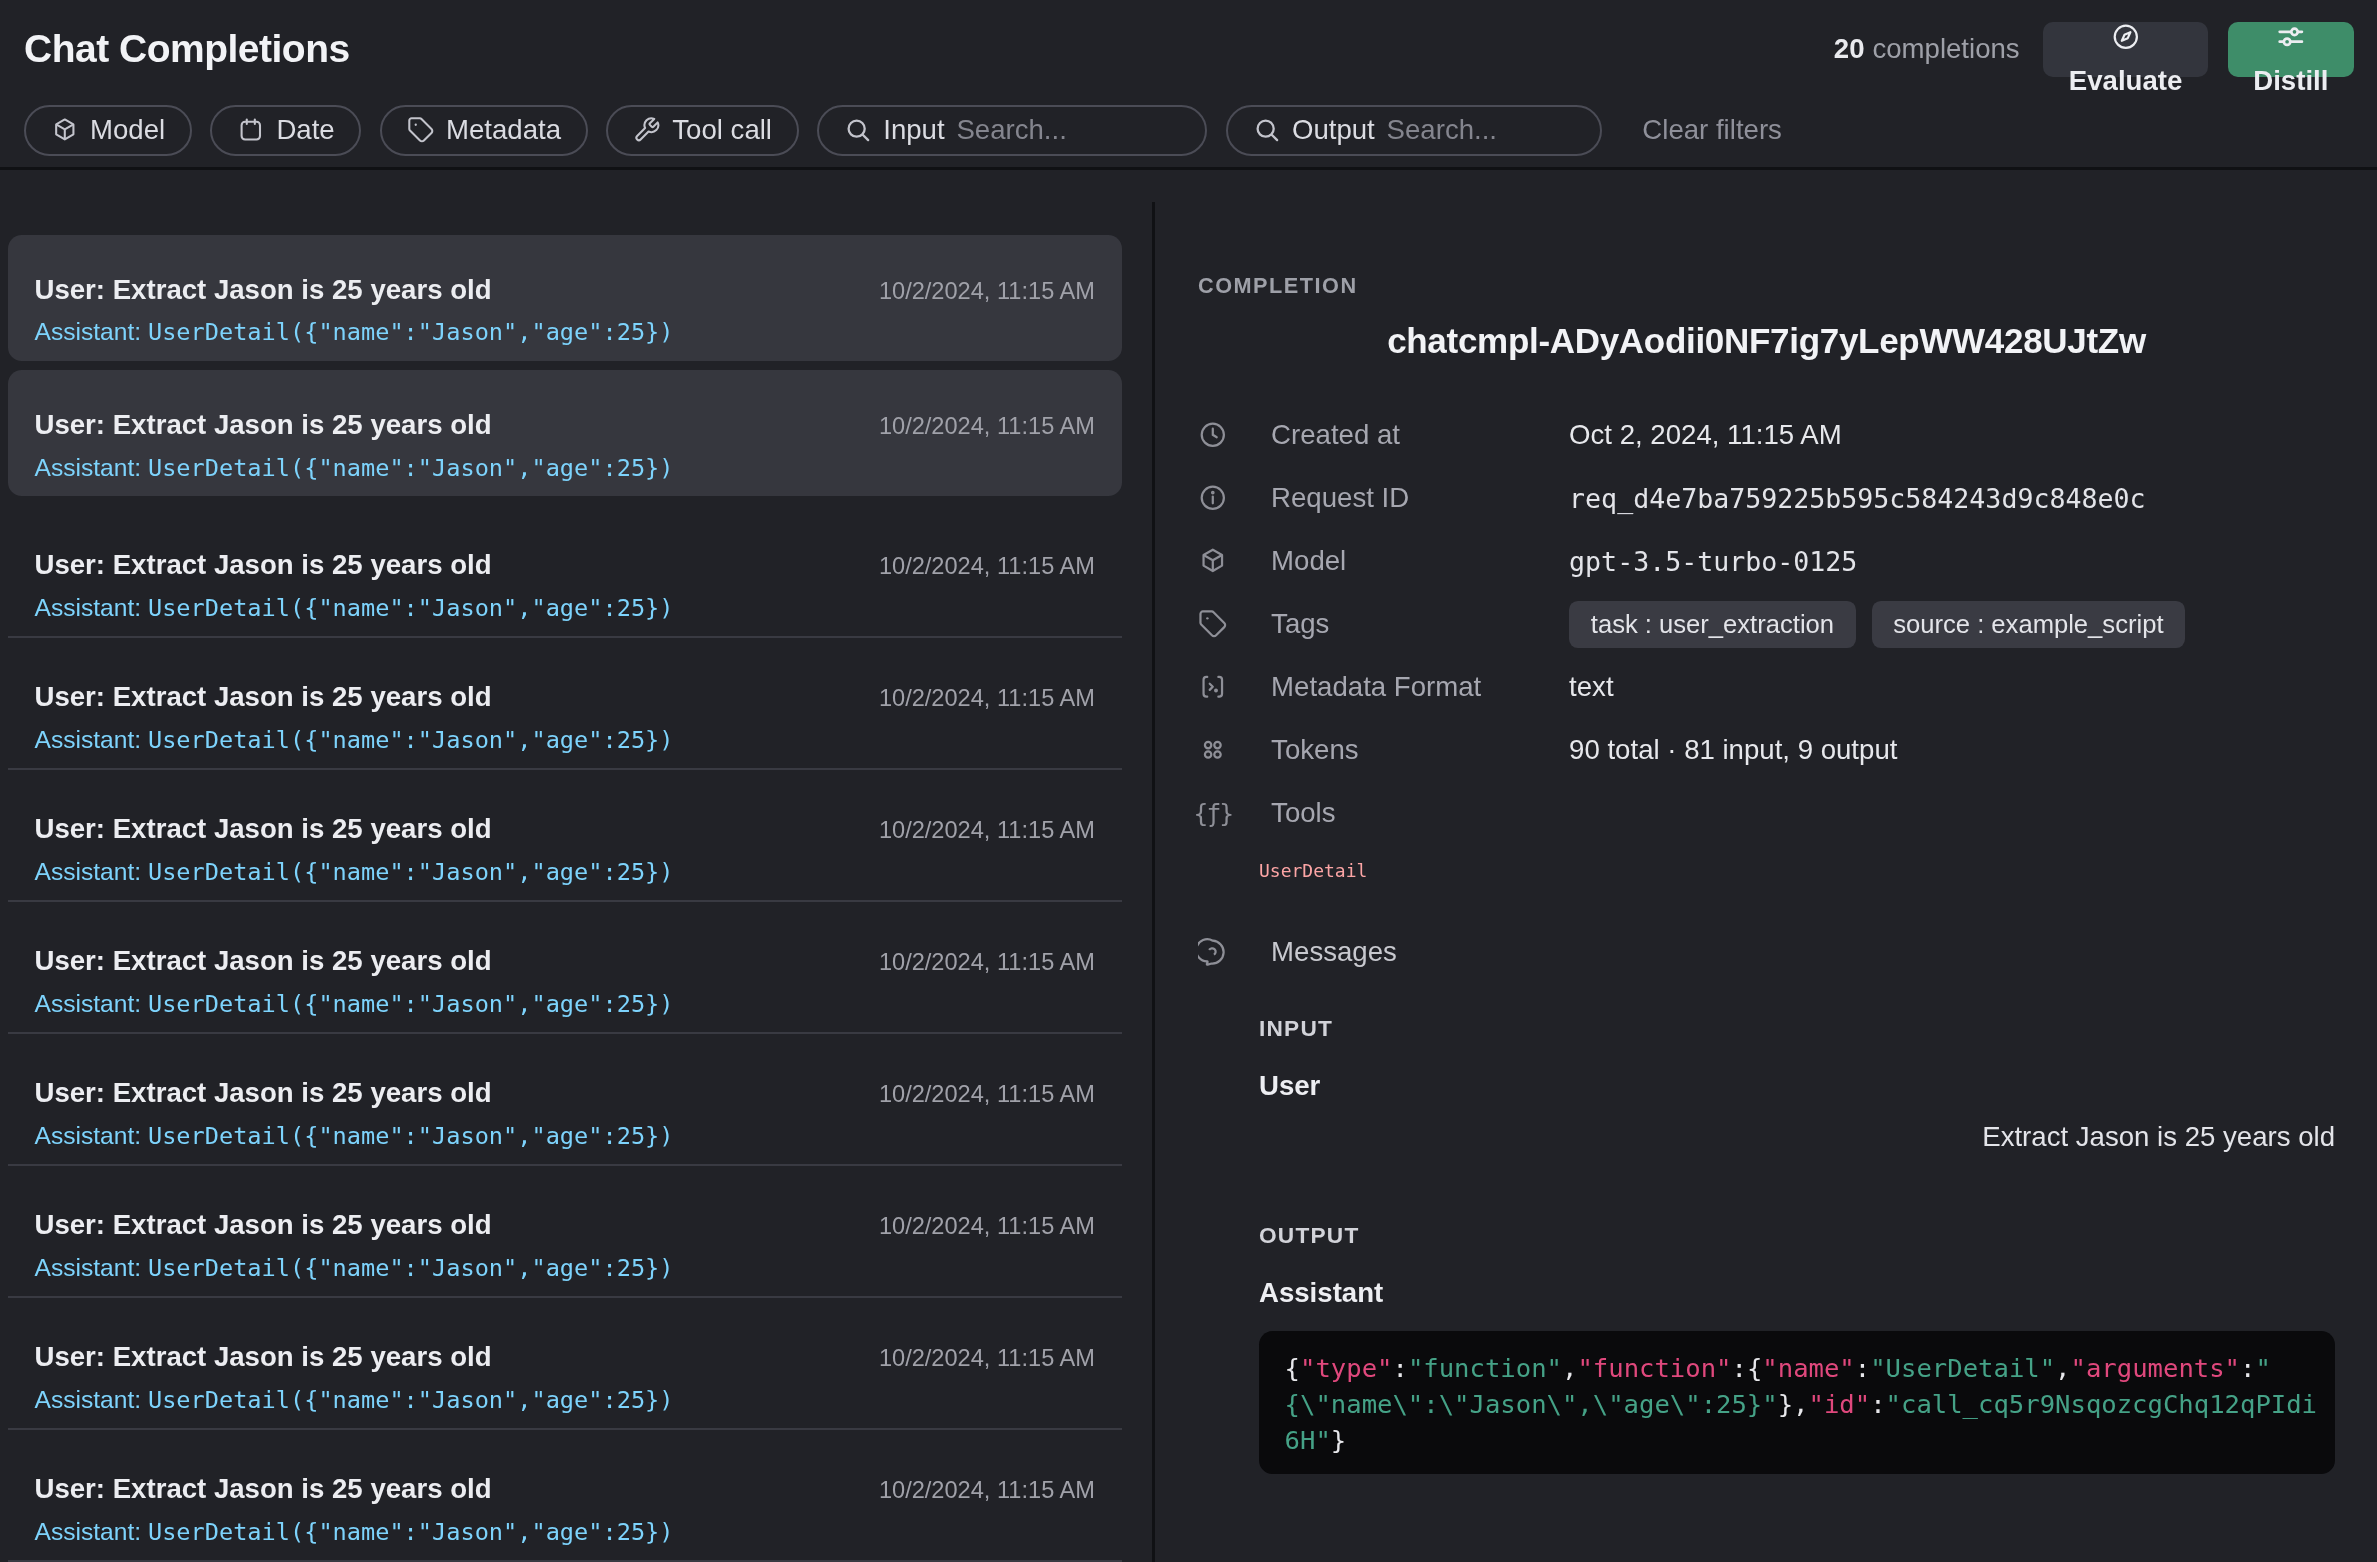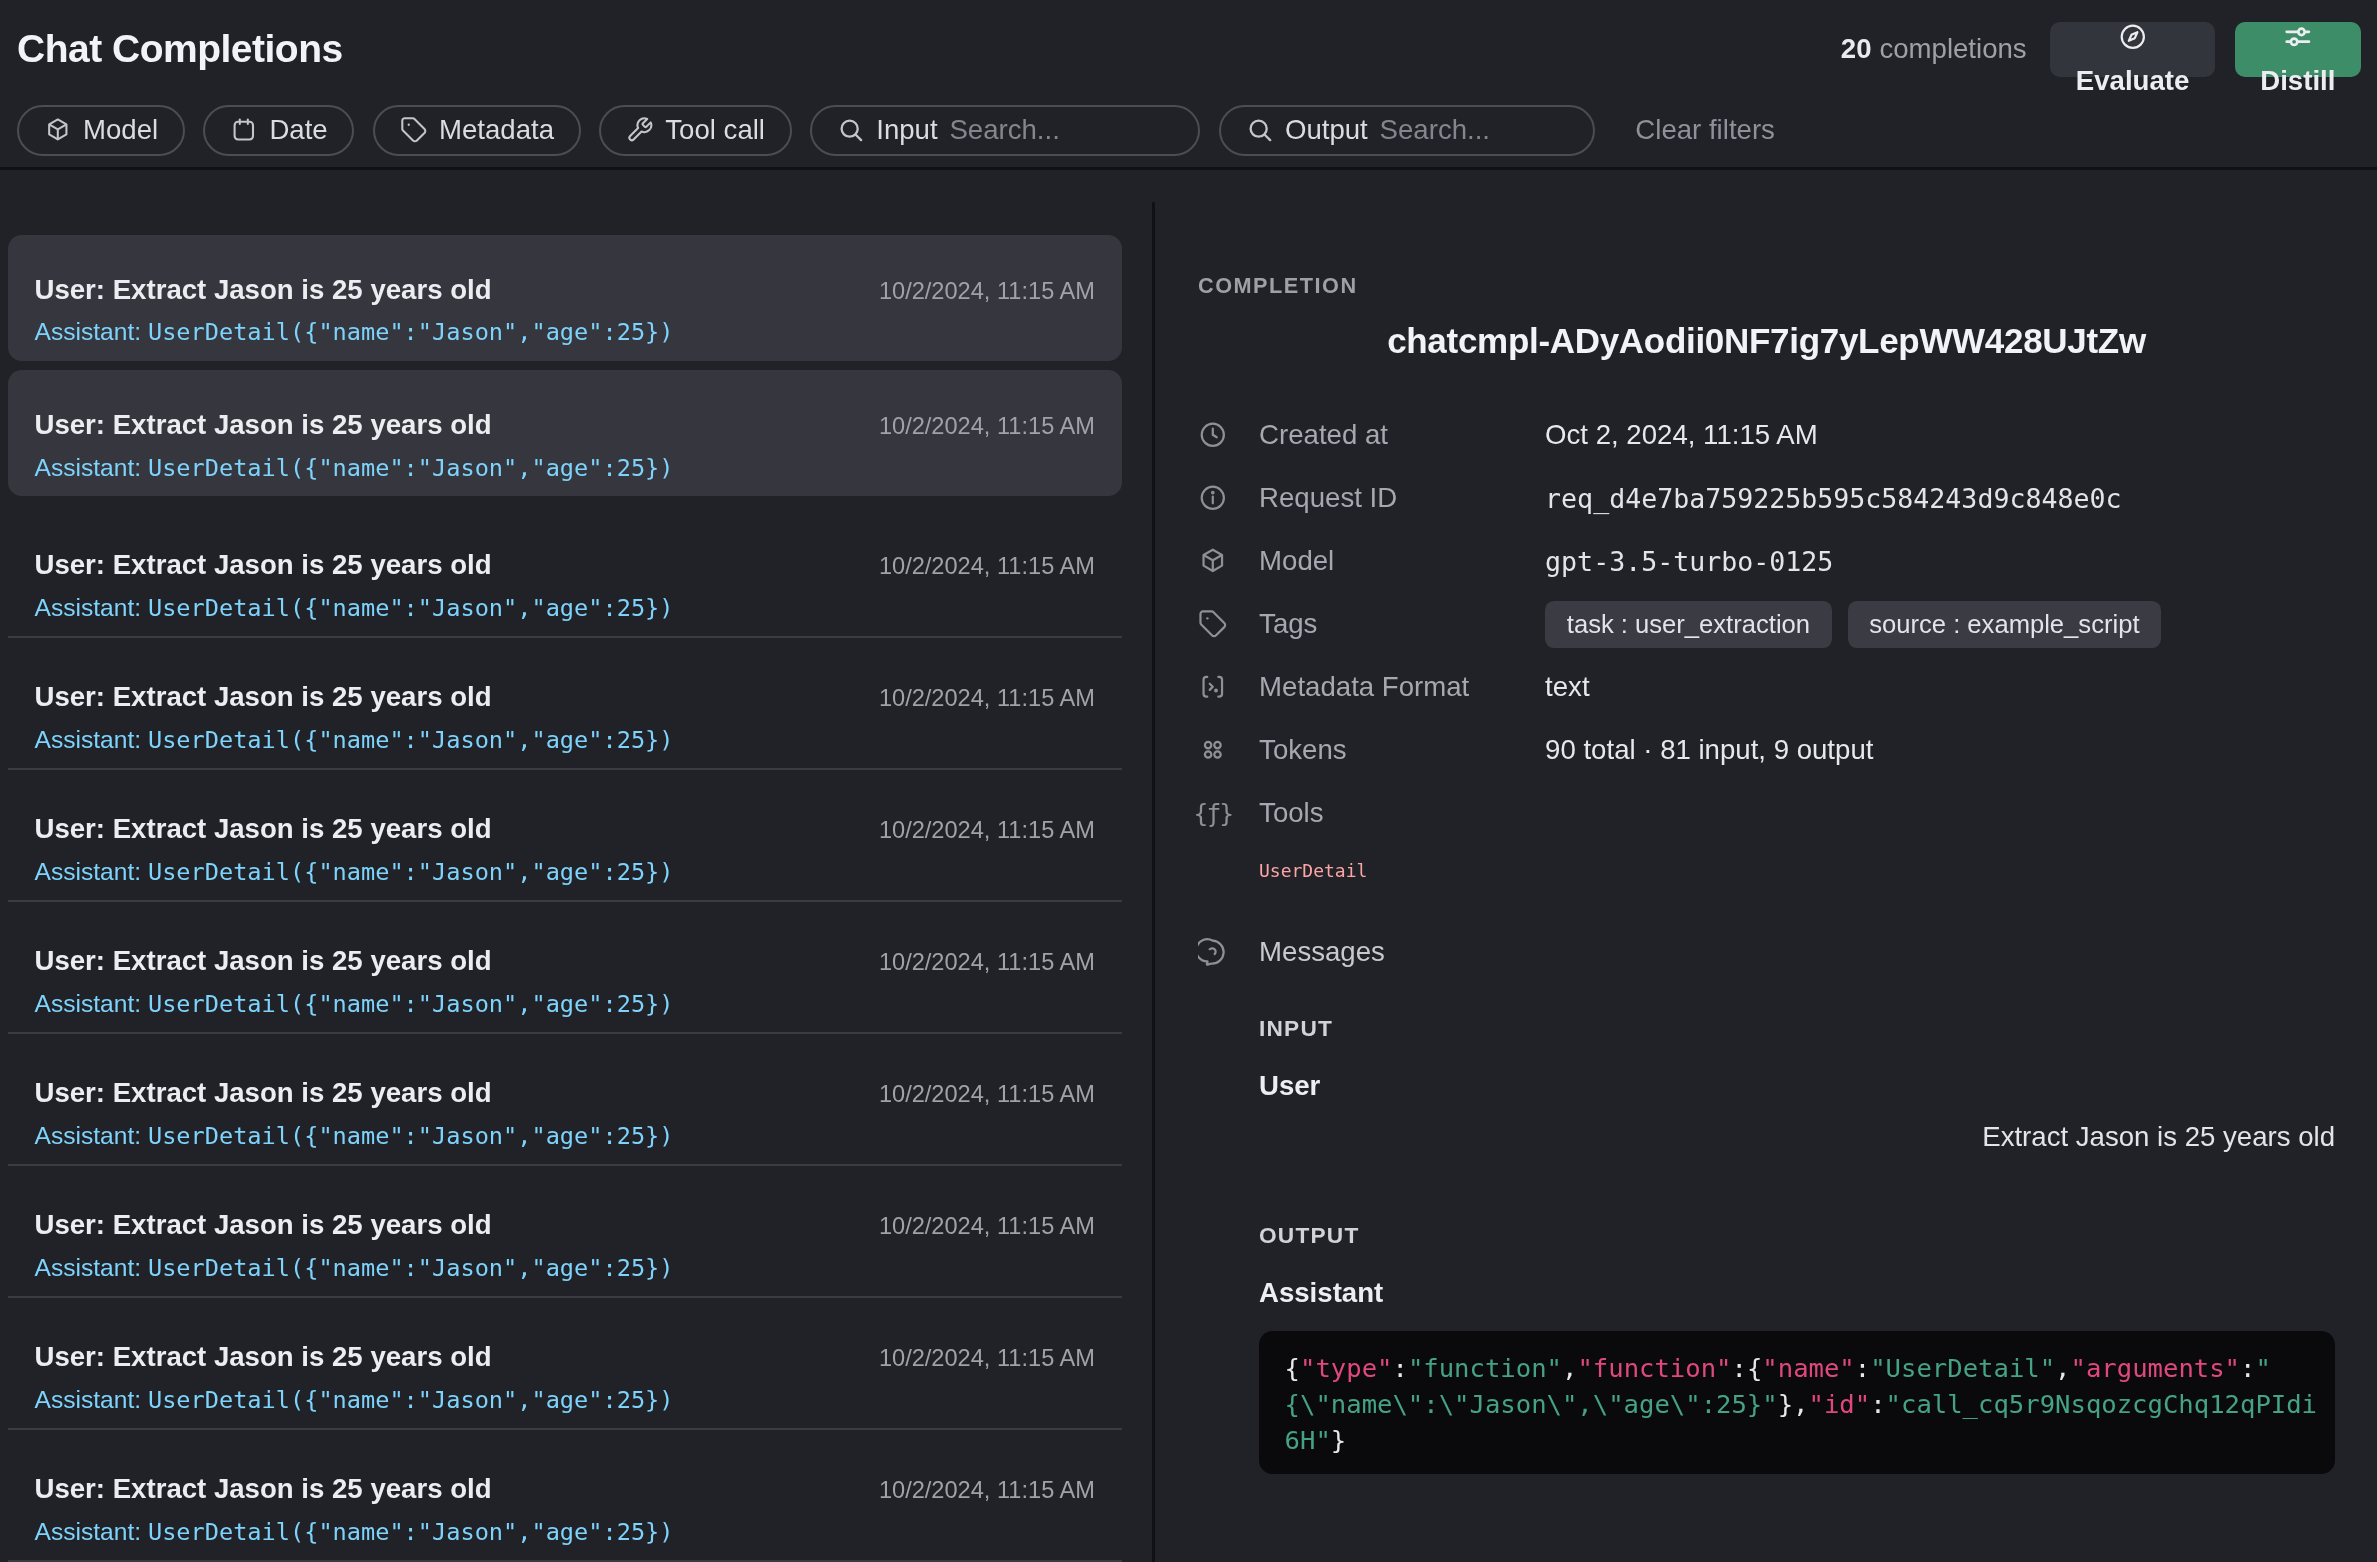--- a/index.html
+++ b/index.html
@@ -5,21 +5,21 @@
   html,body{margin:0;padding:0;background:#131316;}
   .app{
     position:relative;width:2378px;height:1562px;overflow:hidden;
     background:#212227;color:#ECEDF1;
     font-family:"Liberation Sans",sans-serif;
     -webkit-font-smoothing:antialiased;
   }
   .mono{font-family:"DejaVu Sans Mono",monospace;}
 
   
-  .header{height:170px;border-bottom:3px solid #101114;padding:0 17px;box-sizing:border-box;}
+  .header{height:170px;border-bottom:3px solid #101114;padding:0 24px;box-sizing:border-box;}
   .header-top{display:flex;align-items:center;justify-content:space-between;height:79px;padding-top:9.9px;}
   .page-title{font-size:39px;font-weight:700;color:#F2F3F6;letter-spacing:-0.5px;}
   .header-right{display:flex;align-items:center;gap:23.6px;}
   .count{font-size:27.6px;color:#9EA0A8;}
   .count b{color:#E9EAEE;font-weight:700;margin-right:7.9px;}
   .btn{display:flex;align-items:center;gap:13.8px;height:55px;padding:0 25.6px;border-radius:9.9px;
        font-size:27.6px;font-weight:600;color:#ECEDF1;cursor:pointer;flex-direction:column;}
   .btn svg{width:29.6px;height:29.6px;}
   .btn-evaluate{background:#33353D;}
   .btn-distill{background:#3E8D69;margin-left:-3.9px;}
@@ -45,21 +45,21 @@
   .row-line1{display:flex;justify-content:space-between;align-items:baseline;}
   .row-title{font-size:27.6px;font-weight:700;color:#ECEDF1;}
   .row-time{font-size:23.6px;color:#A0A1A9;}
   .row-line2{margin-top:12.8px;font-size:24.6px;color:#7dd3fc;}
   .row-line2 .code{font-family:"DejaVu Sans Mono",monospace;font-size:23.6px;}
 
   
   .section-label{font-size:21.7px;font-weight:600;letter-spacing:1.5px;color:#9EA0A8;}
   .completion-id{margin-top:21.7px;font-size:35px;font-weight:700;color:#F2F3F6;letter-spacing:-0.3px;text-align:center;}
   .meta{margin-top:43px;}
-  .meta-row{display:flex;align-items:center;height:63px;}
+  .meta-row{display:flex;align-items:center;height:63px;gap:12px;}
   .meta-icon{width:29.6px;height:29.6px;color:#8E8F97;flex:none;margin-right:31.5px;display:flex;align-items:center;justify-content:center;}
   .meta-icon svg{width:29.6px;height:29.6px;}
   .glyph-icon{font-family:"DejaVu Sans Mono",monospace;font-size:24.6px;color:#8E8F97;letter-spacing:-2px;}
   .meta-label{width:286px;flex:none;font-size:27.6px;color:#A6A7B0;}
   .meta-value{font-size:27.6px;color:#E7E8EC;}
   .meta-value.mono{font-size:26.6px;color:#E3E4E9;}
   .chips{display:flex;gap:15.8px;}
   .chip{background:#3A3B43;border-radius:8.9px;padding:8.9px 21.7px;font-size:25.6px;color:#E3E4E9;}
   .tool-value{margin:15.8px 0 0 61px;font-family:"DejaVu Sans Mono",monospace;font-size:18px;color:#fca5a5;}
   .messages-row{margin-top:39px;}

